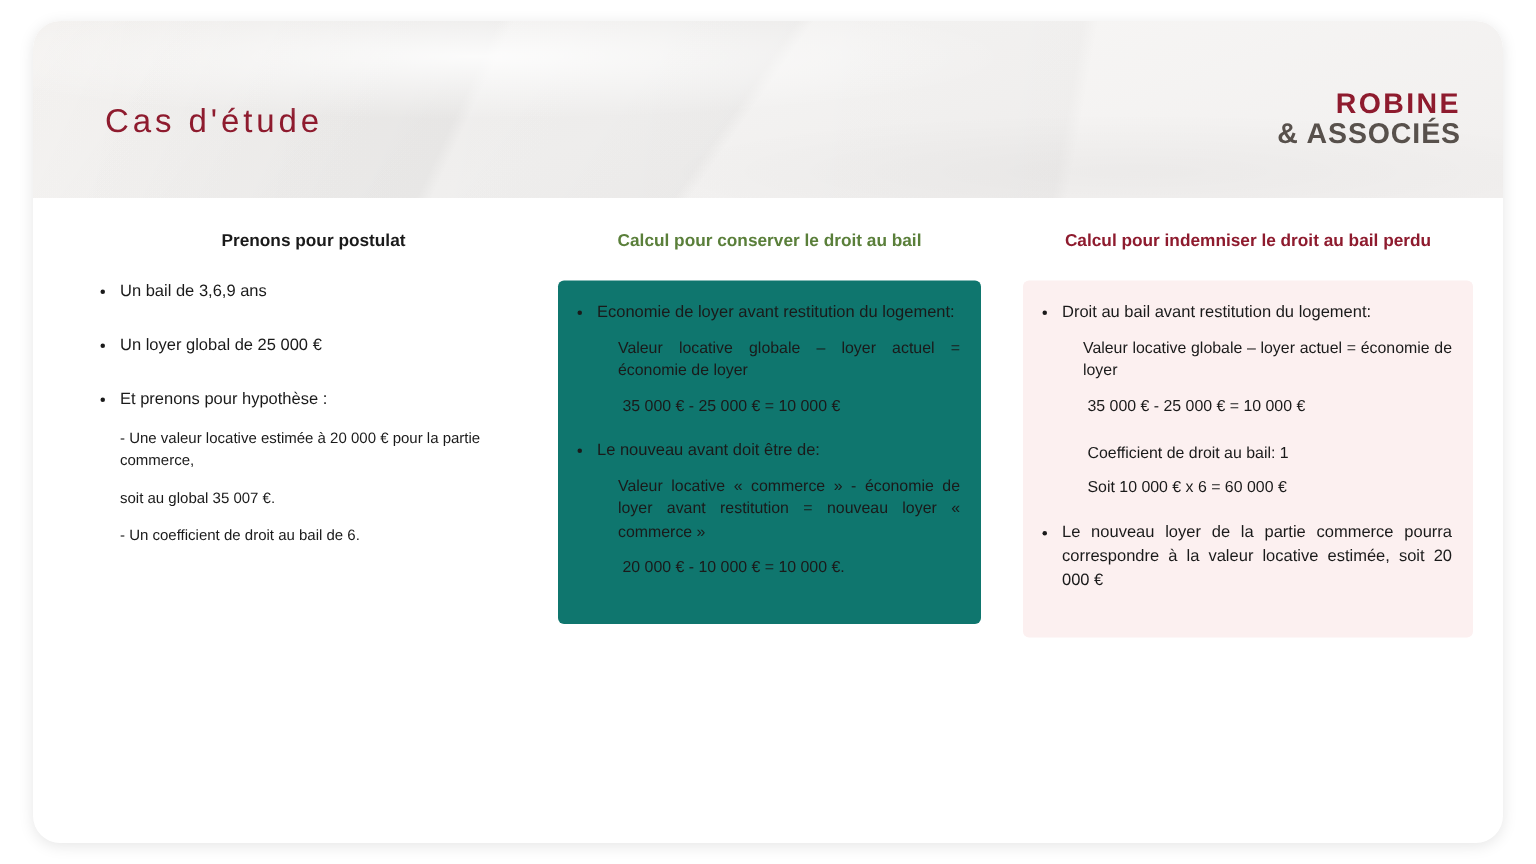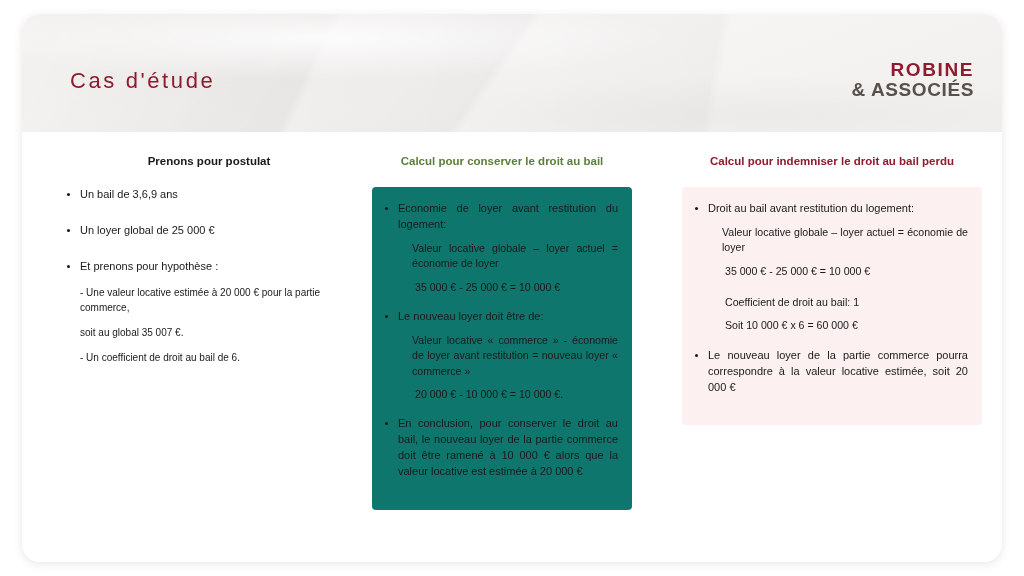--- a/index.html
+++ b/index.html
@@ -79,21 +79,21 @@
     position: absolute;
     left: 0;
     top: 140px;
     width: 980px;
   }
   .col {
     position: absolute;
     top: 0;
   }
   .col-1 { left: 42px;  width: 290px; }
-  .col-2 { left: 350px; width: 260px; }
+  .col-2 { left: 350px; width: 282px; }
   .col-3 { left: 660px; width: 300px; }
 
   .col-title {
     text-align: center;
     font-size: 11.5px;
     font-weight: bold;
     margin: 0 0 18px 0;
     line-height: 1.3;
   }
   .t-dark  { color: #1a1a1a; }
@@ -184,25 +184,24 @@
     <div class="col col-2">
       <div class="col-title t-green">Calcul pour conserver le droit au bail</div>
       <div class="panel panel-green">
         <ul class="bullets">
           <li>
             <span>Economie de loyer avant restitution du logement:</span>
             <div class="sub">Valeur locative globale – loyer actuel = économie de loyer</div>
             <div class="sub plain">35 000 € - 25 000 € = 10 000 €</div>
           </li>
           <li>
-            <span>Le nouveau loyer doit être de:</span>
+            <span>Le nouveau avant doit être de:</span>
             <div class="sub">Valeur locative « commerce » - économie de loyer avant restitution = nouveau loyer « commerce »</div>
             <div class="sub plain">20 000 € - 10 000 € = 10 000 €.</div>
           </li>
-          <li>En conclusion, pour conserver le droit au bail, le nouveau loyer de la partie commerce doit être ramené à 10 000 € alors que la valeur locative est estimée à 20 000 €</li>
         </ul>
       </div>
     </div>
 
     <div class="col col-3">
       <div class="col-title t-red">Calcul pour indemniser le droit au bail perdu</div>
       <div class="panel panel-red">
         <ul class="bullets">
           <li>
             <span>Droit au bail avant restitution du logement:</span>

